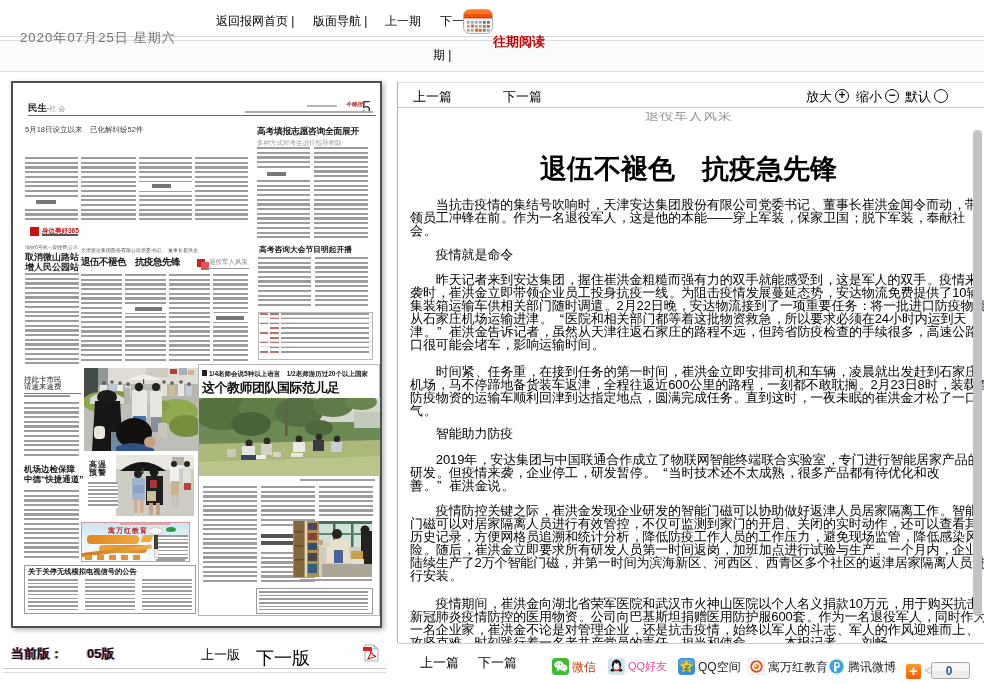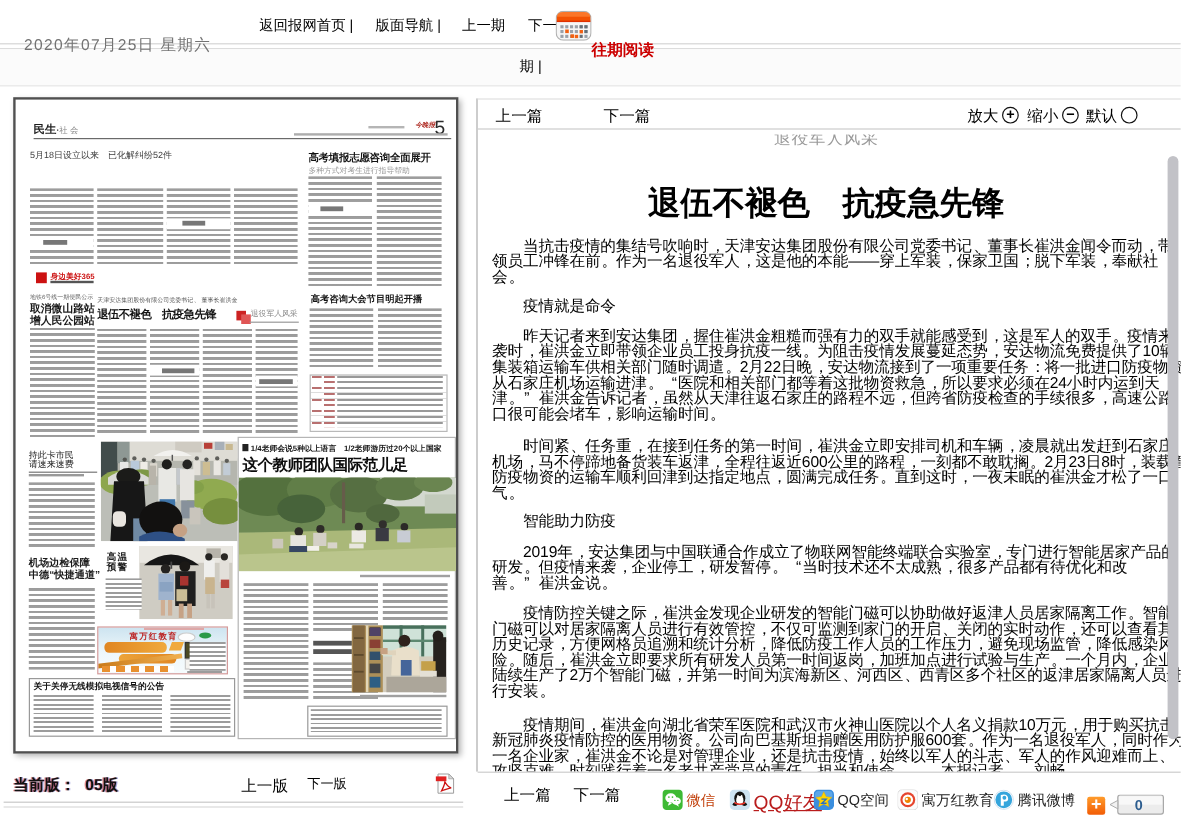--- a/index.html
+++ b/index.html
@@ -313,23 +313,23 @@
       <circle cx="72" cy="9" r="4.5" fill="#241e1a"></circle>
   <rect x="58" y="30" width="12" height="8" fill="#c4a04a"></rect>
   <rect x="57" y="38" width="14" height="5" fill="#e4e0d6"></rect>
   <rect x="29" y="43" width="50" height="13" fill="#aca69a"></rect>
 </svg>
 
 <div class="abs" style="left:76px;top:377.5px;font-size:8px;line-height:8px;font-weight:bold;color:#222;letter-spacing:1px;">高温<br>预警</div>
 <div class="tx2" style="left:75px;top:399px;width:30px;height:26px;"></div>
 </div>
 
-<div class="abs" style="left:11px;top:645px;font-size:13px;font-weight:bold;color:#111;text-shadow:-1px 0 rgba(200,0,0,0.45),1px 0 rgba(0,0,160,0.35);">当前版：<span style="margin-left:8px;text-align:right;">05版</span></div>
+<div class="abs" style="left:11px;top:645px;font-size:13px;font-weight:bold;color:#111;text-shadow:-1px 0 rgba(200,0,0,0.45),1px 0 rgba(0,0,160,0.35);">当前版：<span style="margin-left:24px;text-align:right;">05版</span></div>
 <div class="abs" style="left:201px;top:646px;font-size:13px;color:#000;">上一版</div>
-<div class="abs" style="left:256px;top:646px;font-size:11px;color:#000;">下一版</div>
+<div class="abs" style="left:256px;top:646px;font-size:18px;color:#000;">下一版</div>
 
 <svg class="abs" style="left:363px;top:644px;" width="16" height="18" viewBox="0 0 16 18">
   <path d="M2 1 L11 1 L15 5 L15 17 L2 17 Z" fill="#fdfdfd" stroke="#999" stroke-width="0.8"></path>
   <path d="M11 1 L11 5 L15 5 Z" fill="#d8d8d8" stroke="#999" stroke-width="0.6"></path>
   <rect x="0" y="3" width="9" height="4" fill="#e02222"></rect>
   <path d="M5 15 C7 11 8 8 7.5 7 C9 10 11 12 13 12.5 C10.5 13 8 14 5 15 Z" fill="none" stroke="#cc1111" stroke-width="1.1"></path>
 </svg>
 <div class="abs" style="left:3px;top:668px;width:383px;height:1px;background:#c9c9c9;"></div>
 <div class="abs" style="left:3px;top:672px;width:383px;height:1px;background:#dadada;"></div>
 
@@ -386,21 +386,21 @@
 <svg class="abs" style="left:608px;top:658px;" width="17" height="17" viewBox="0 0 17 17">
   <rect x="0" y="0" width="17" height="17" rx="4" fill="#cde3f2"></rect>
   <ellipse cx="8.5" cy="7.2" rx="4.6" ry="5.6" fill="#141414"></ellipse>
   <ellipse cx="8.5" cy="8.8" rx="3" ry="3.4" fill="#fff"></ellipse>
   <ellipse cx="4.6" cy="12.2" rx="2" ry="1.4" fill="#141414"></ellipse>
   <ellipse cx="12.4" cy="12.2" rx="2" ry="1.4" fill="#141414"></ellipse>
   <path d="M4 10.2 Q8.5 13 13 10.2 L13 11.6 Q8.5 14.2 4 11.6 Z" fill="#e8332a"></path>
   <ellipse cx="7" cy="5.6" rx="0.7" ry="1" fill="#fff"></ellipse>
     <ellipse cx="10" cy="5.6" rx="0.7" ry="1" fill="#fff"></ellipse>
 </svg>
-<div class="abs" style="left:628px;top:659px;font-size:16px;color:#b91c1c;text-decoration:underline;">QQ好友</div>
+<div class="abs" style="left:628px;top:659px;font-size:11px;color:#ec4899;">QQ好友</div>
 
 <svg class="abs" style="left:678px;top:658px;" width="17" height="17" viewBox="0 0 17 17">
   <rect x="0" y="0" width="17" height="17" rx="4" fill="#3a8ede"></rect>
   <rect x="1.2" y="1.2" width="14.6" height="7" rx="3" fill="#6cb0ec" opacity="0.7"></rect>
   <path d="M8.5 1.8 L10.5 5.9 L15.2 6.5 L11.8 9.6 L12.7 14.2 L8.5 12 L4.3 14.2 L5.2 9.6 L1.8 6.5 L6.5 5.9 Z" fill="#ffd400" stroke="#e8a800" stroke-width="0.4"></path>
   <path d="M6.5 8 L10.5 8 L6.8 11.4 L10.8 11.4" stroke="#2a6fc0" stroke-width="1.1" fill="none"></path>
 </svg>
 <div class="abs" style="left:698px;top:659px;font-size:12px;color:#222;">QQ空间</div>
 
 <svg class="abs" style="left:748px;top:658px;" width="17" height="17" viewBox="0 0 17 17">

